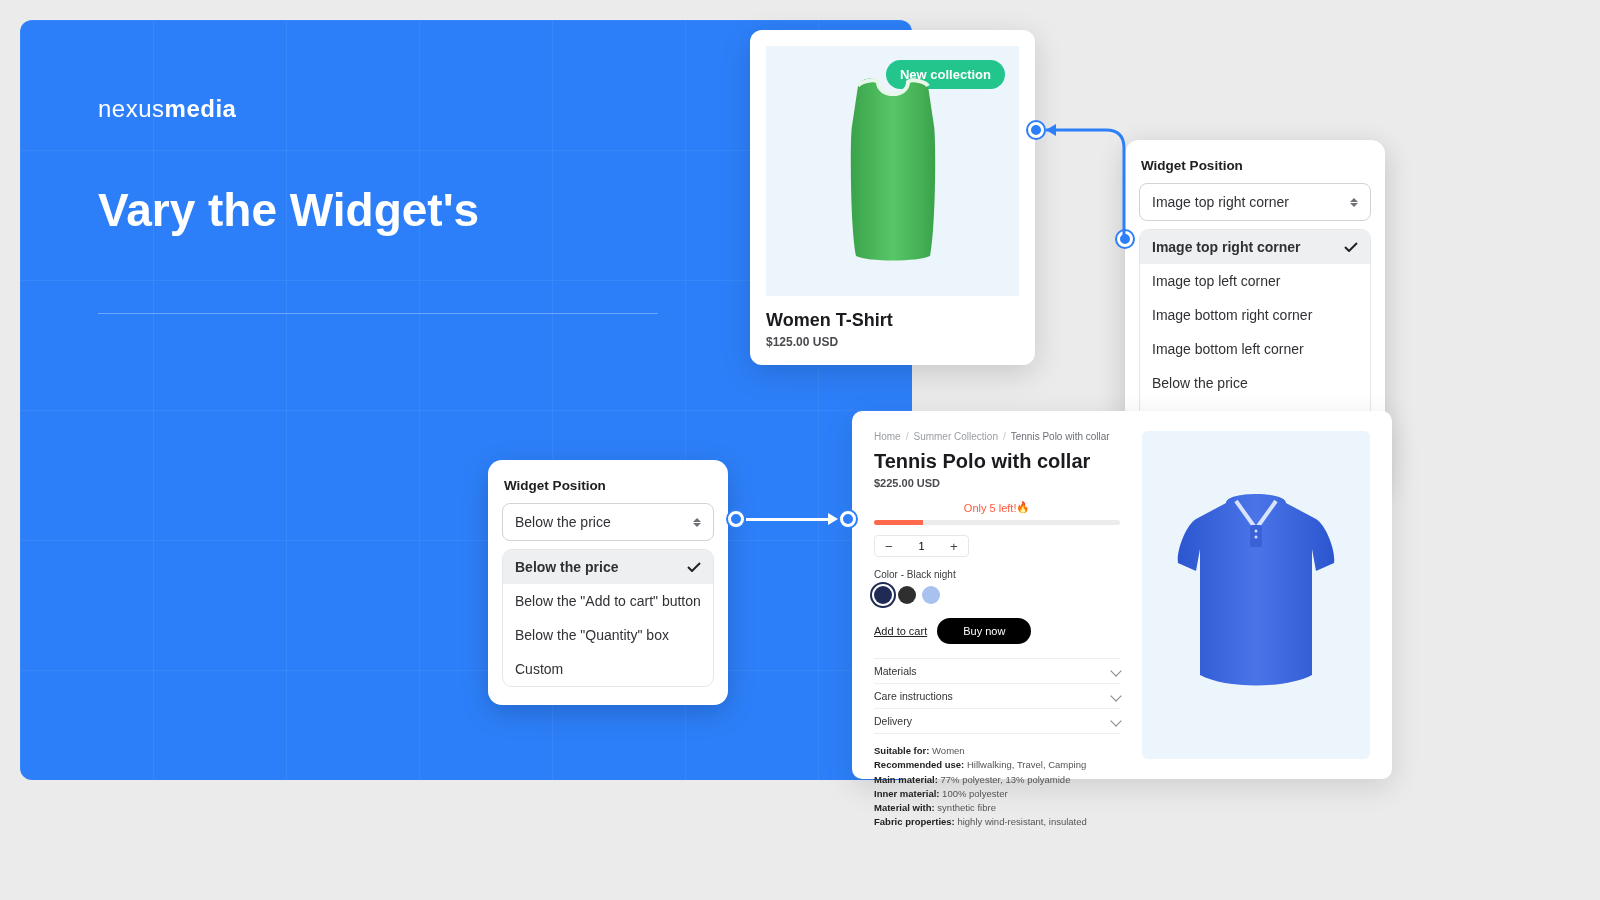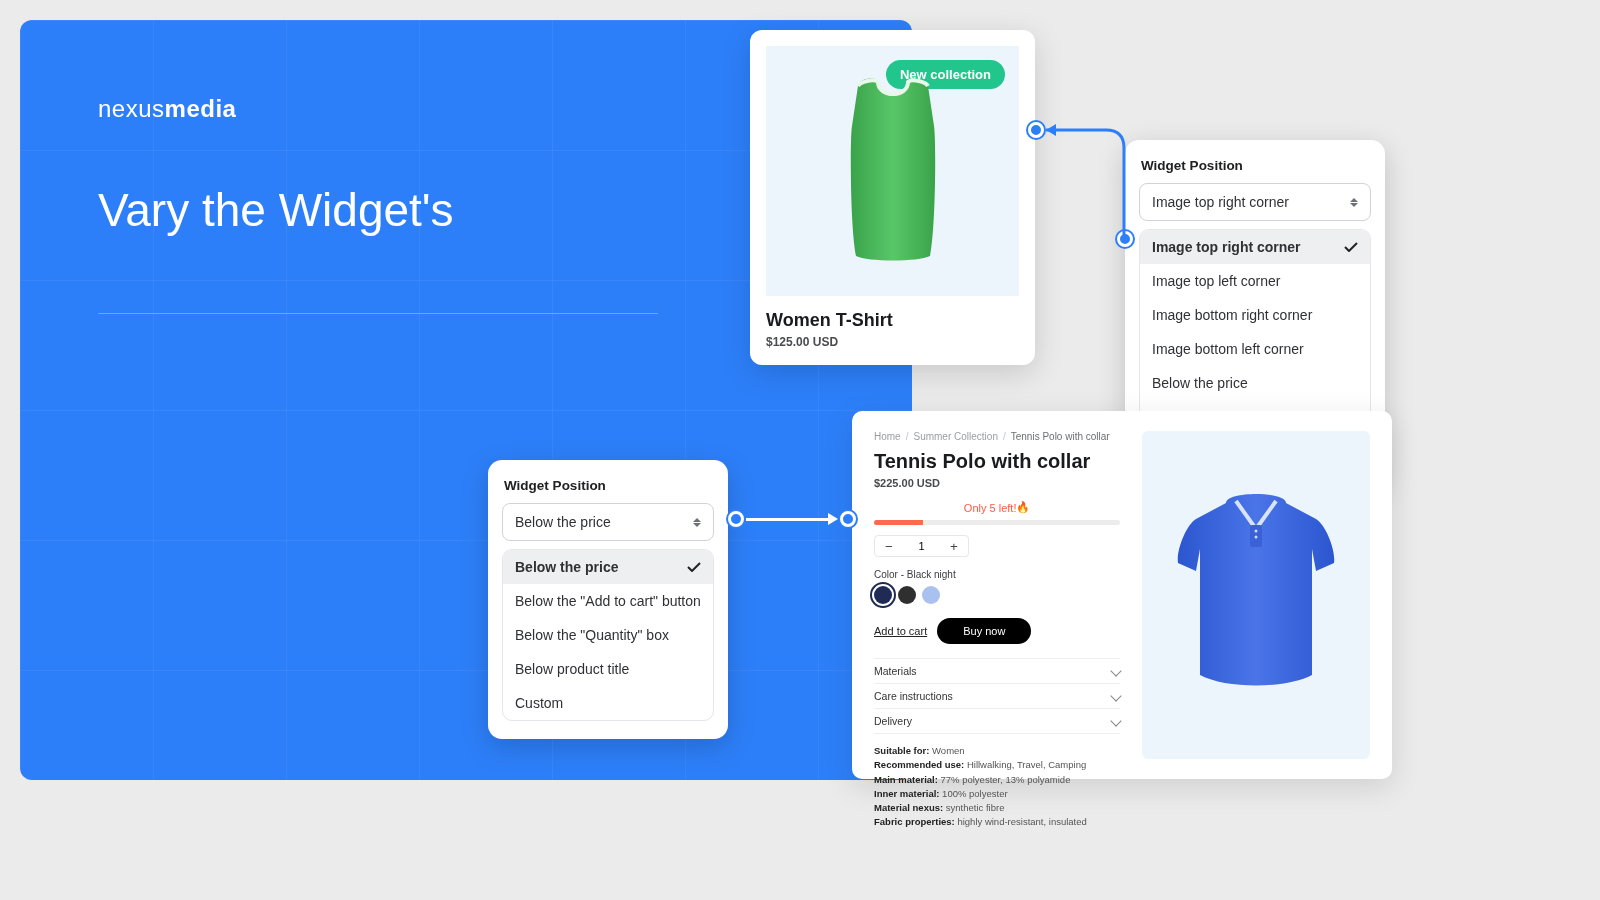--- a/index.html
+++ b/index.html
@@ -10,21 +10,21 @@
   .grid-lines { position:absolute; inset:0; background-image:
     linear-gradient(rgba(255,255,255,.05) 1px, transparent 1px),
     linear-gradient(90deg, rgba(255,255,255,.05) 1px, transparent 1px);
     background-size: 133px 130px;
   }
 
   .logo { position:absolute; left: 98px; top: 95px; color:#fff; font-size: 24px; letter-spacing:.5px; }
   .logo .l1{font-weight:300;}
   .logo .l2{font-weight:700;}
 
-  .headline { position:absolute; left:98px; top:182px; color:#fff; font-weight:400; font-size:46px; line-height:1.22; }
+  .headline { position:absolute; left:98px; top:182px; color:#fff; font-weight:700; font-size:46px; line-height:1.22; }
   .hr { position:absolute; left:98px; top:313px; width:560px; height:1px; background:rgba(255,255,255,.3); }
 
   
   .panel { position:absolute; background:#fff; border-radius:14px; box-shadow:0 8px 28px rgba(0,0,0,.18); padding:18px 14px; }
   .panel .label{ font-size:13.5px; font-weight:600; color:#202123; margin-bottom:10px; padding:0 2px;}
   .select { border:1px solid #d0d3d8; border-radius:8px; height:38px; display:flex; align-items:center; justify-content:space-between; padding:0 12px; font-size:14px; color:#303135; margin-bottom:8px; cursor:pointer; }
   .stepper-icon{ display:inline-flex; flex-direction:column; gap:1px;}
   .stepper-icon span{ display:block; width:0; height:0; border-left:4px solid transparent; border-right:4px solid transparent; }
   .stepper-icon .up{ border-bottom:4px solid #6e7176;}
   .stepper-icon .down{ border-top:4px solid #6e7176;}
@@ -148,23 +148,20 @@
             </svg>
           </span>
         </div>
         <div class="menu-item">
           <span>Below the "Add to cart" button</span>
         </div>
         <div class="menu-item">
           <span>Below the "Quantity" box</span>
         </div>
         <div class="menu-item">
-          <span>Below product title</span>
-        </div>
-        <div class="menu-item">
           <span>Custom</span>
         </div>
       </div>
   </div>
 
   <div class="panel" id="panel-right">
     <div class="label">Widget Position</div>
     <div class="select">
       <span>Image top right corner</span>
       <span class="stepper-icon">
@@ -251,21 +248,21 @@
           <div class="acc">
             <span>Delivery</span>
             <span class="chev"></span>
           </div>
         </div>
       <div class="meta" id="meta">
           <div><b>Suitable for:</b> Women</div>
           <div><b>Recommended use:</b> Hillwalking, Travel, Camping</div>
           <div><b>Main material:</b> 77% polyester, 13% polyamide</div>
           <div><b>Inner material:</b> 100% polyester</div>
-          <div><b>Material nexus:</b> synthetic fibre</div>
+          <div><b>Material with:</b> synthetic fibre</div>
           <div><b>Fabric properties:</b> highly wind-resistant, insulated</div>
         </div>
     </div>
     <div class="right">
       <div class="polo">
         <svg viewBox="0 0 180 220">
           <defs>
             <linearGradient id="g2" x1="0" x2="1">
               <stop offset="0" stop-color="#2b56cf"></stop>
                 <stop offset=".5" stop-color="#4a74e8"></stop>

